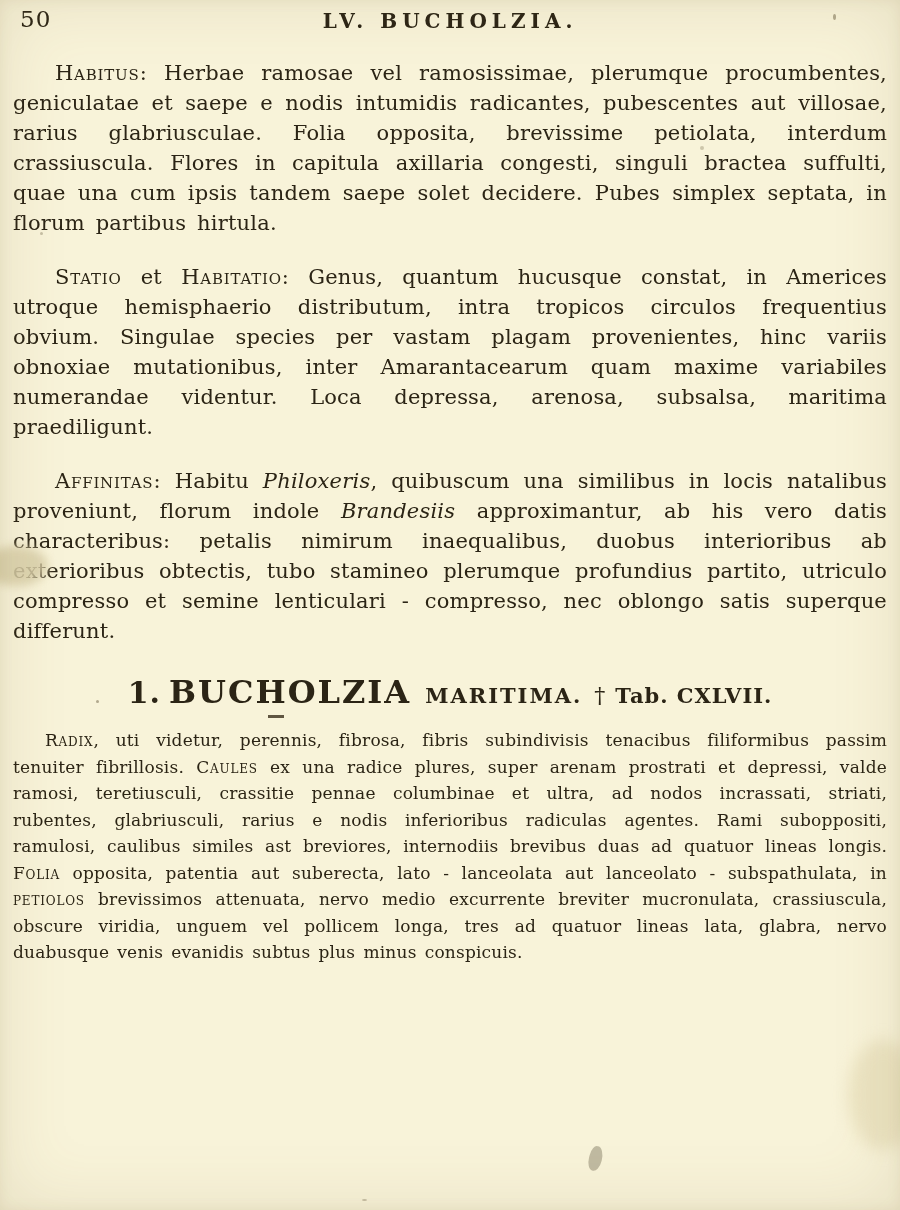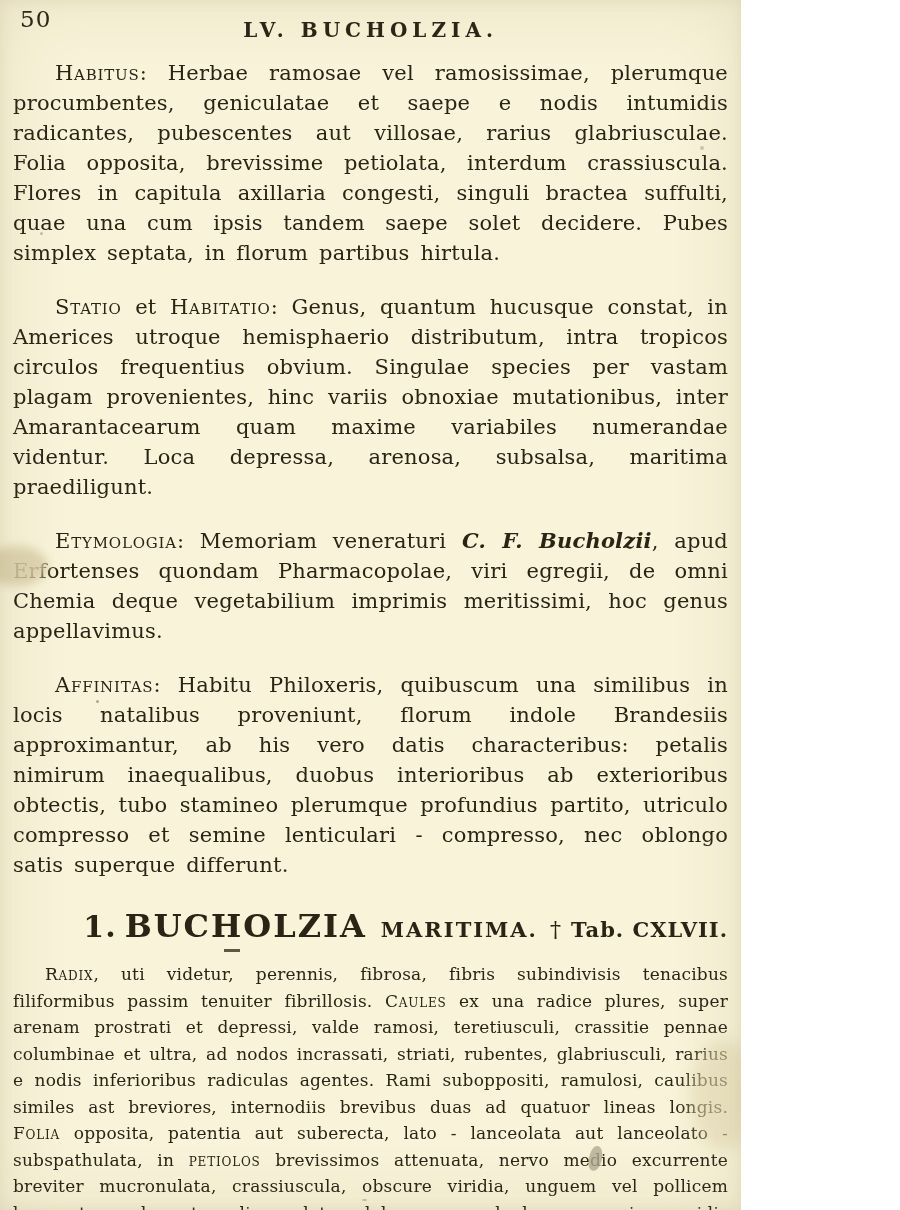--- a/index.html
+++ b/index.html
@@ -1,63 +1,63 @@
 <!DOCTYPE html>
 <html><head>
 <meta charset="utf-8">
 <title>Scanned book page</title>
 <style>
   html,body { margin:0; padding:0; }
   .page {
     position: relative;
-    width: 741px;
+    width: 900px;
     height: 1210px;
     background: #f8f3d9;
     color: #2b2415;
     font-family: "DejaVu Serif", "Liberation Serif", serif;
     overflow: hidden;
     box-sizing: border-box;
   }
   .page::after {
     content:"";
     position:absolute; inset:0;
     pointer-events:none;
     box-shadow: inset 0 0 70px rgba(125,105,55,.14), inset 0 0 14px rgba(125,105,55,.10);
   }
   .pagehead { position: relative; height: 34px; }
   .pageno {
     position: absolute; left: 20px; top: 6px;
     font-size: 23px; letter-spacing: 1px;
   }
   .runhead {
-    text-align: center; padding-top: 18px;
+    text-align: center; padding-top: 9px;
     font-size: 20px; letter-spacing: 5px; font-weight: 600;
   }
   .body-text { margin: 0 13px; text-align: justify; }
   .para {
     margin: 24px 0 0 0;
     font-size: 21px;
     line-height: 30px;
     text-indent: 42px;
     word-spacing: 4px;
     letter-spacing: .2px;
   }
   .para.small {
     margin-top: 16px;
     font-size: 17px;
     line-height: 26.5px;
     text-indent: 32px;
     word-spacing: 2.5px;
   }
   .sc { font-variant: small-caps; letter-spacing: .8px; }
-  .it { }
+  .it { font-style: italic; }
   .bi { font-style: italic; font-weight: bold; }
   .species-heading {
     margin: 27px 0 0 0;
-    text-align: right;
+    text-align: center;
     font-weight: bold;
     text-indent: 0;
     white-space: nowrap;
   }
   .h-num   { font-size: 30px; letter-spacing: 1px; }
   .h-genus { font-size: 32px; letter-spacing: 2px; margin-left: 8px; position: relative; }
   .h-epithet { font-size: 21px; letter-spacing: 2px; margin-left: 14px; }
   .h-dagger  { font-size: 22px; margin-left: 12px; font-weight: normal; }
   .h-tab     { font-size: 21px; letter-spacing: 1px; margin-left: 10px; }
   .genus-dash {
@@ -94,21 +94,20 @@
 
 <div class="page">
   <header class="pagehead">
     <div class="pageno">50</div>
     <div class="runhead">LV. BUCHOLZIA.</div>
   </header>
 
   <main class="body-text" id="content">
       <p class="para"><span class="sc">Habitus</span><span>: Herbae ramosae vel ramosissimae, plerumque procumbentes, geniculatae et saepe e nodis intumidis radicantes, pubescentes aut villosae, rarius glabriusculae. Folia opposita, brevissime petiolata, interdum crassiuscula. Flores in capitula axillaria congesti, singuli bractea suffulti, quae una cum ipsis tandem saepe solet decidere. Pubes simplex septata, in florum partibus hirtula.</span></p>
       <p class="para"><span class="sc">Statio</span><span> et </span><span class="sc">Habitatio</span><span>: Genus, quantum hucusque constat, in Americes utroque hemisphaerio distributum, intra tropicos circulos frequentius obvium. Singulae species per vastam plagam provenientes, hinc variis obnoxiae mutationibus, inter Amarantacearum quam maxime variabiles numerandae videntur. Loca depressa, arenosa, subsalsa, maritima praediligunt.</span></p>
-      <p class="para"><span class="sc">Etymologia</span><span>: Memoriam veneraturi </span><span class="bi">C. F. Bucholzii</span><span>, apud Erfortenses quondam Pharmacopolae, viri egregii, de omni Chemia deque vegetabilium imprimis meritissimi, hoc genus appellavimus.</span></p>
       <p class="para"><span class="sc">Affinitas</span><span>: Habitu </span><span class="it">Philoxeris</span><span>, quibuscum una similibus in locis natalibus proveniunt, florum indole </span><span class="it">Brandesiis</span><span> approximantur, ab his vero datis characteribus: petalis nimirum inaequalibus, duobus interioribus ab exterioribus obtectis, tubo stamineo plerumque profundius partito, utriculo compresso et semine lenticulari - compresso, nec oblongo satis superque differunt.</span></p>
       <div class="species-heading"><span class="h-num">1.</span><span class="h-genus">BUCHOLZIA<span class="genus-dash"></span></span><span class="h-epithet">MARITIMA.</span><span class="h-dagger">†</span><span class="h-tab">Tab. CXLVII.</span></div>
       <p class="para small"><span class="sc">Radix</span><span>, uti videtur, perennis, fibrosa, fibris subindivisis tenacibus filiformibus passim tenuiter fibrillosis. </span><span class="sc">Caules</span><span> ex una radice plures, super arenam prostrati et depressi, valde ramosi, teretiusculi, crassitie pennae columbinae et ultra, ad nodos incrassati, striati, rubentes, glabriusculi, rarius e nodis inferioribus radiculas agentes. Rami suboppositi, ramulosi, caulibus similes ast breviores, internodiis brevibus duas ad quatuor lineas longis. </span><span class="sc">Folia</span><span> opposita, patentia aut suberecta, lato - lanceolata aut lanceolato - subspathulata, in </span><span class="sc">petiolos</span><span> brevissimos attenuata, nervo medio excurrente breviter mucronulata, crassiuscula, obscure viridia, unguem vel pollicem longa, tres ad quatuor lineas lata, glabra, nervo duabusque venis evanidis subtus plus minus conspicuis. </span></p>
     </main>
 
   <div class="stain-left"></div>
   <div class="stain-right"></div>
   <div class="smudge"></div>
   <div class="speck s1"></div>
   <div class="speck s2"></div>

